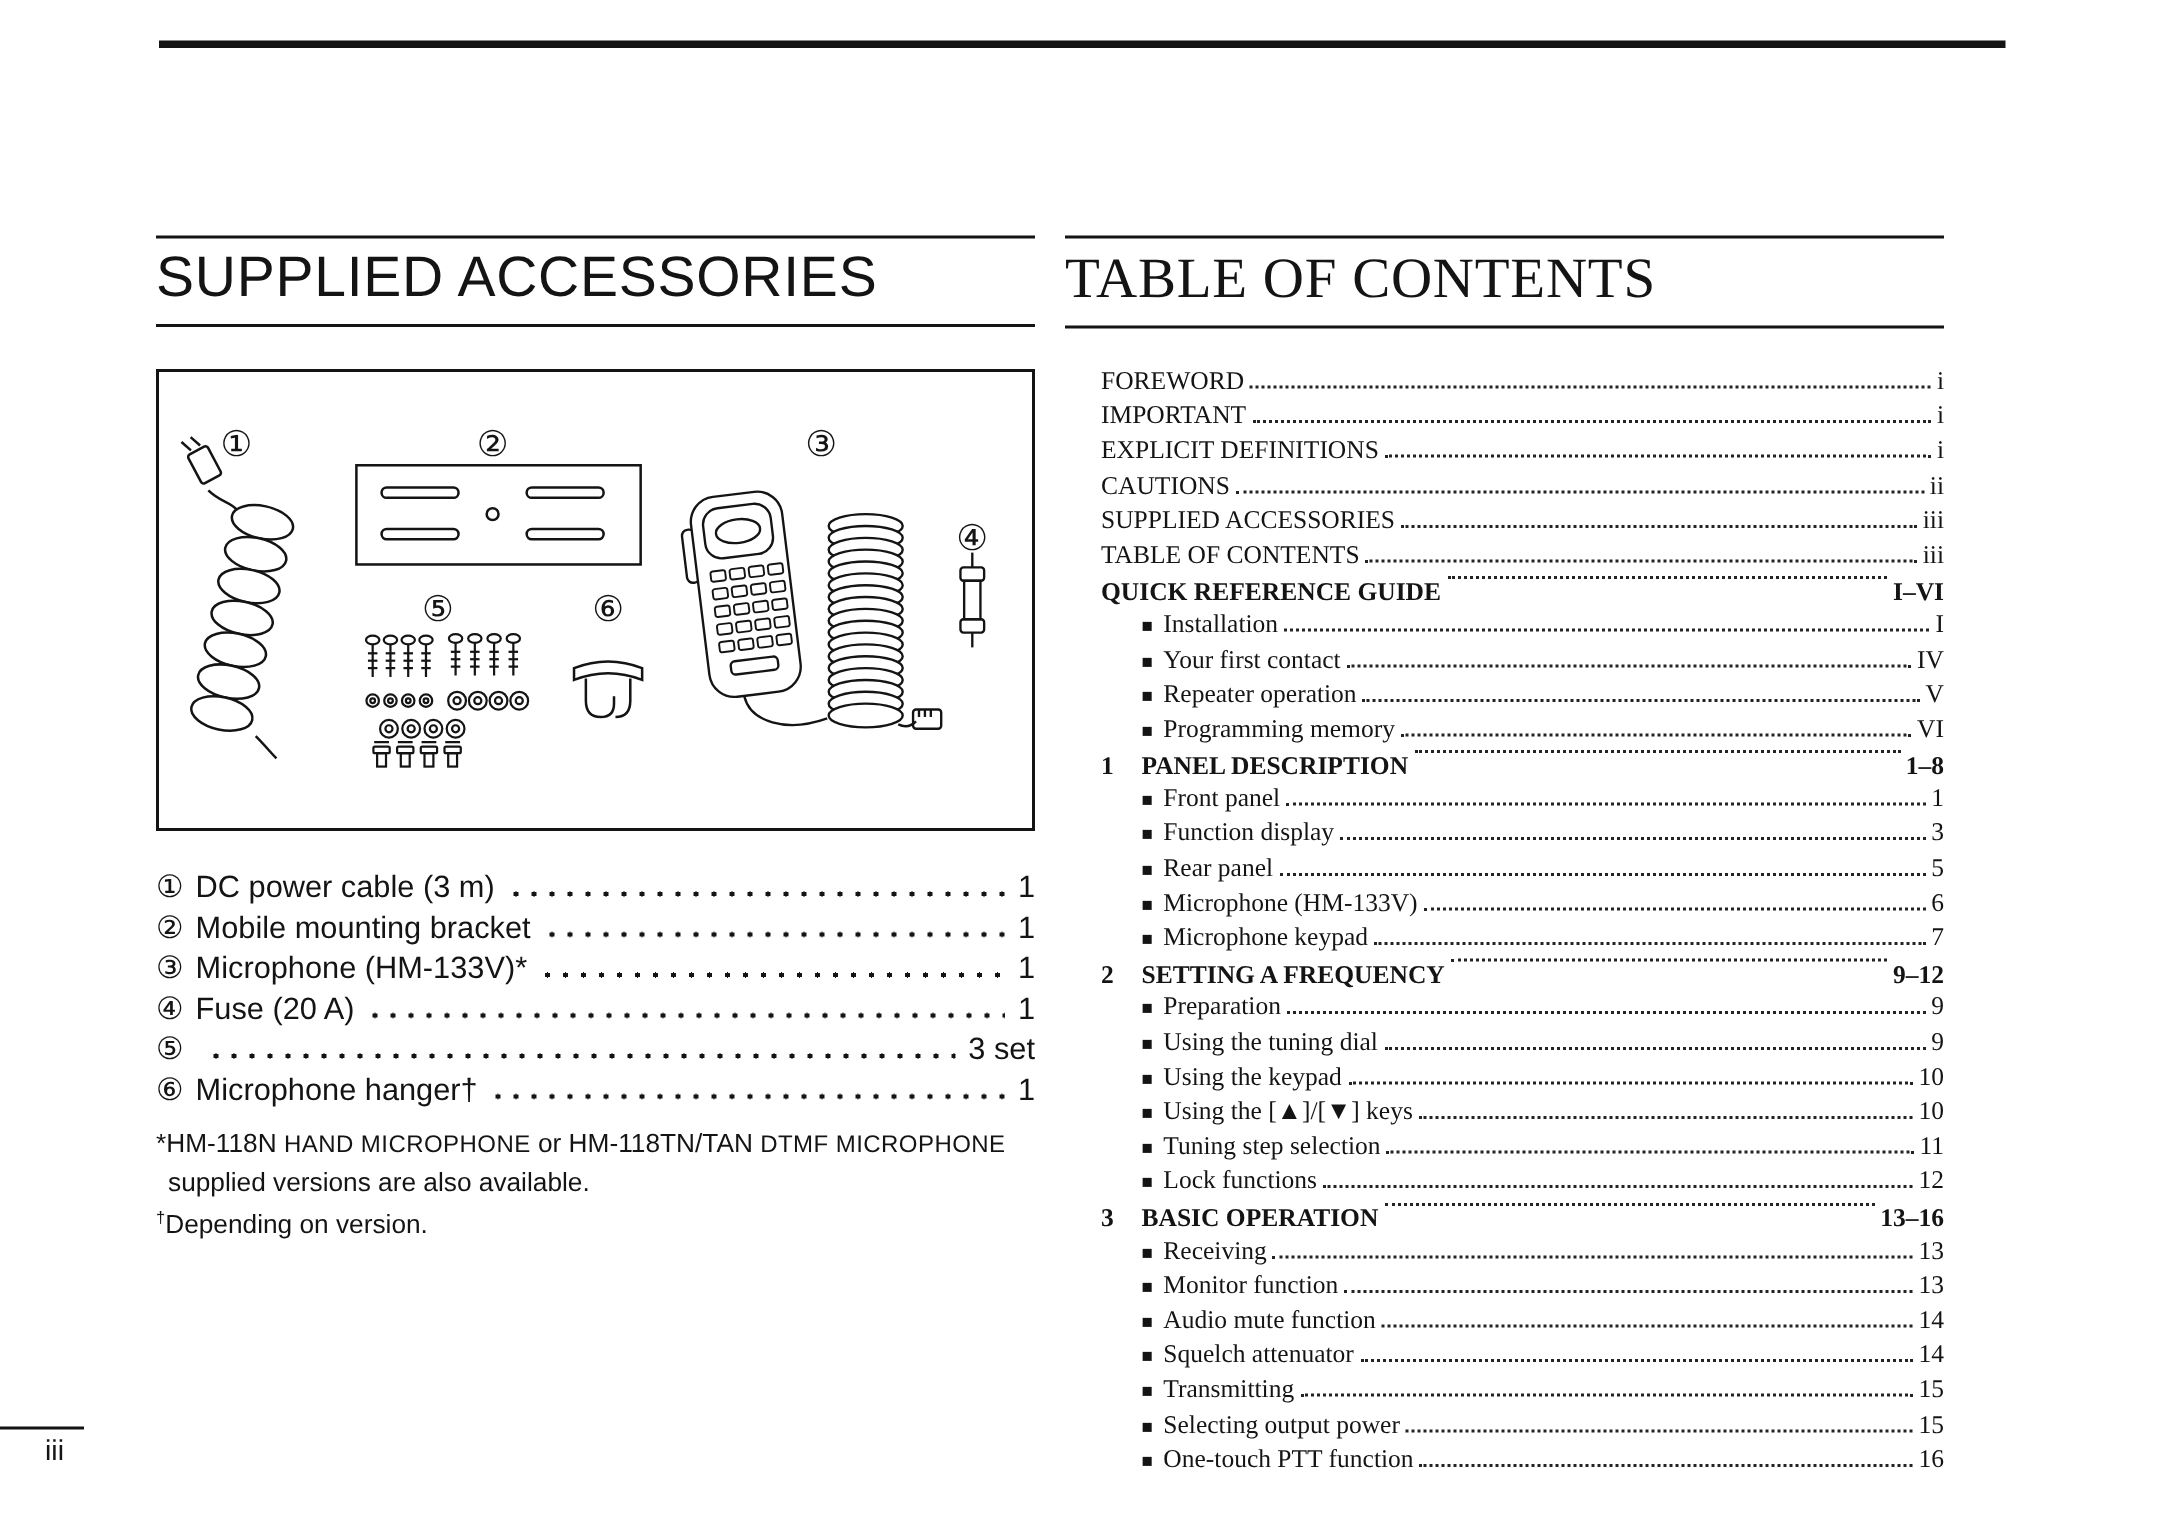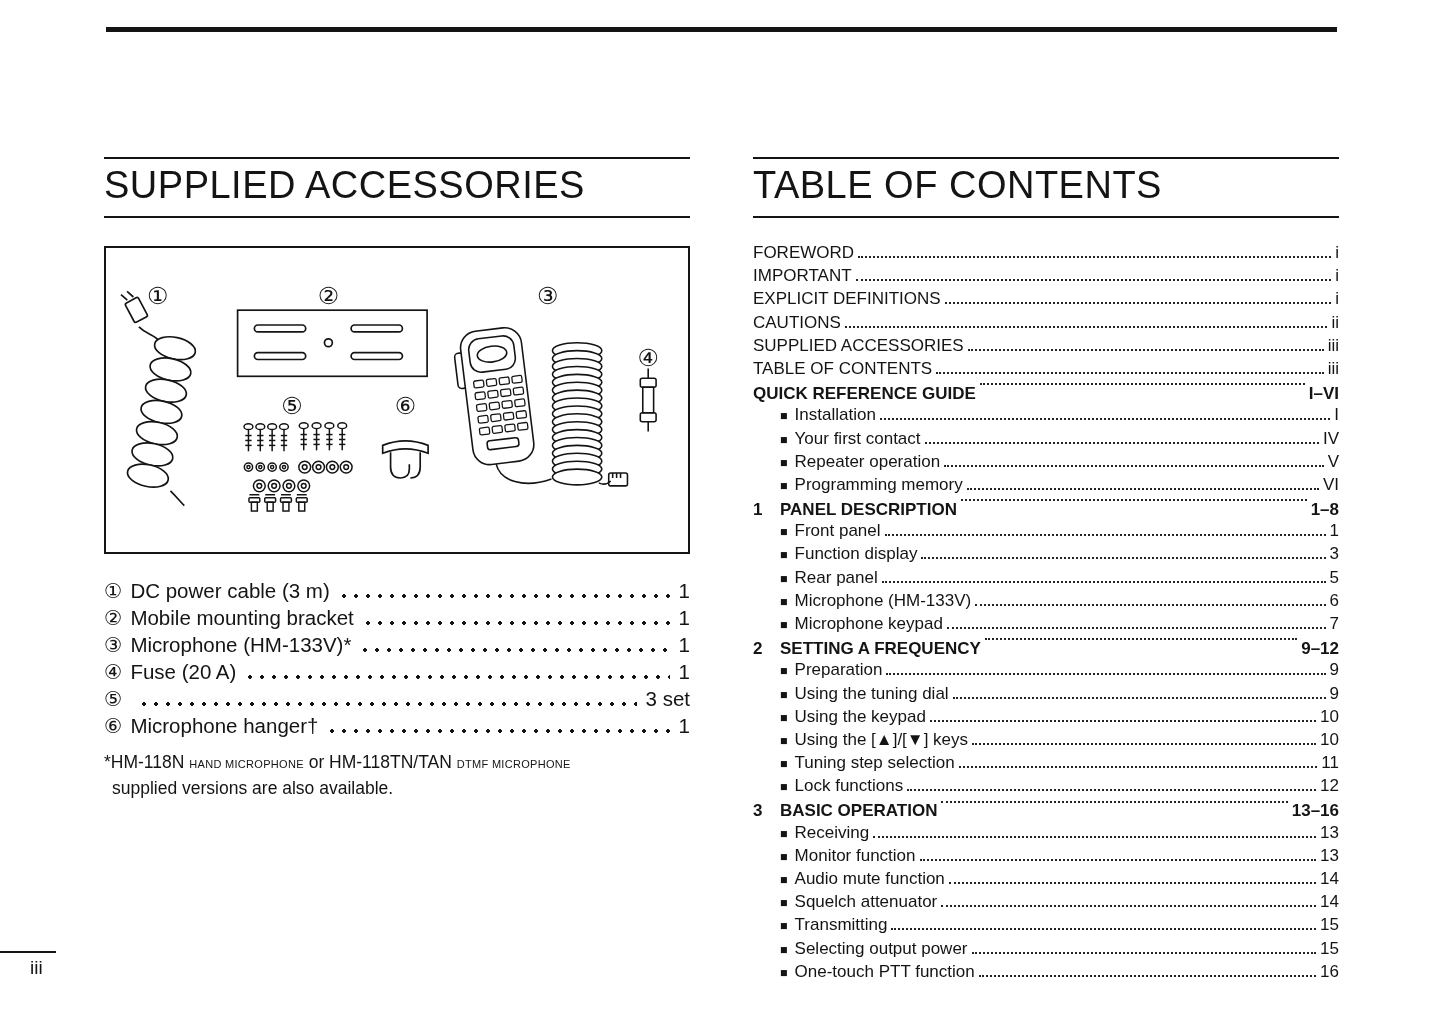--- a/index.html
+++ b/index.html
@@ -5,21 +5,21 @@
   * { box-sizing: border-box; margin: 0; padding: 0; }
   html, body { background: #ffffff; }
   body {
     width: 1445px; height: 1020px; position: relative;
     font-family: "Liberation Sans", "DejaVu Sans", sans-serif;
     color: #141414; overflow: hidden;
   }
   .top-rule { position: absolute; left: 106px; top: 27px; width: 1231px; height: 5px; background: #141414; }
 
   .col-left  { position: absolute; left: 104px; top: 157px; width: 586px; }
-  .col-right { position: absolute; left: 753px; top: 157px; width: 586px; }
+  .col-right { position: absolute; left: 710px; top: 157px; width: 586px; font-family: Liberation Serif, serif; }
 
   .section-title {
     font-size: 38px; font-weight: 400; letter-spacing: 0.5px; white-space: nowrap;
     border-top: 2px solid #141414; border-bottom: 2px solid #141414;
     padding: 5px 0 9px;
   }
 
   .figure-box { margin-top: 28px; height: 308px; border: 2px solid #141414; background: #fff; }
   .fig-label { font-size: 24px; text-anchor: middle; fill: #141414; font-family: "DejaVu Sans", sans-serif; }
 
@@ -29,25 +29,25 @@
   .acc-leader {
     flex: 1; height: 4px; margin: 0 9px 0 11px; align-self: baseline;
     background-image: radial-gradient(circle 1.7px at 3px 2px, #141414 98%, transparent);
     background-size: 12px 4px; background-repeat: repeat-x; background-position: left bottom;
   }
   .acc-qty { flex: none; }
 
   .footnotes { margin-top: 9px; font-size: 17.5px; line-height: 24px; }
   .footnote-line { white-space: nowrap; }
   .footnote-line.indent { padding-left: 8px; }
-  .seg-smallcaps { font-size: 11px; letter-spacing: 0.3px; }
+  .seg-smallcaps { font-size: 16px; letter-spacing: 0.3px; }
   .seg-super { vertical-align: super; font-size: 11px; }
 
   .toc { margin-top: 25px; }
-  .toc-row { display: flex; align-items: baseline; height: 23.2px; font-size: 17px; white-space: nowrap; }
+  .toc-row { display: flex; align-items: baseline; height: 23.2px; font-size: 17px; white-space: nowrap; margin-left: 24px; }
   .toc-row.bold { font-weight: 700; align-items: center; }
   .toc-row.sub { padding-left: 27px; }
   .toc-num { flex: none; width: 27px; }
   .toc-bullet { flex: none; font-size: 12.5px; margin-right: 7px; }
   .toc-label { flex: none; }
   .toc-leader { flex: 1; height: 3px; margin: 0 4px; align-self: baseline; border-bottom: 2px dotted #232323; }
   .toc-page { flex: none; }
 
   .footer-rule { position: absolute; left: 0; top: 951px; width: 56px; height: 2px; background: #141414; }
   .page-num { position: absolute; left: 30px; top: 957px; font-size: 19px; }
@@ -255,20 +255,21 @@
         <span class="acc-num">⑥</span>
         <span>Microphone hanger†</span>
         <span class="acc-leader"></span>
         <span class="acc-qty">1</span>
       </div>
     </div>
 
   <div class="footnotes">
       <div class="footnote-line"><span class="seg-normal">*HM-118N </span><span class="seg-smallcaps">HAND MICROPHONE</span><span class="seg-normal"> or </span><span class="seg-normal">HM-118TN/TAN </span><span class="seg-smallcaps">DTMF MICROPHONE</span></div>
       <div class="footnote-line indent"><span class="seg-normal">supplied versions are also available.</span></div>
+      <div class="footnote-line"><span class="seg-super">†</span><span class="seg-normal">Depending on version.</span></div>
     </div>
 </div>
 
 <div class="col-right">
   <h1 class="section-title">TABLE OF CONTENTS</h1>
   <div class="toc">
       <div class="toc-row">
         <span class="toc-label">FOREWORD</span>
         <span class="toc-leader"></span>
         <span class="toc-page">i</span>

